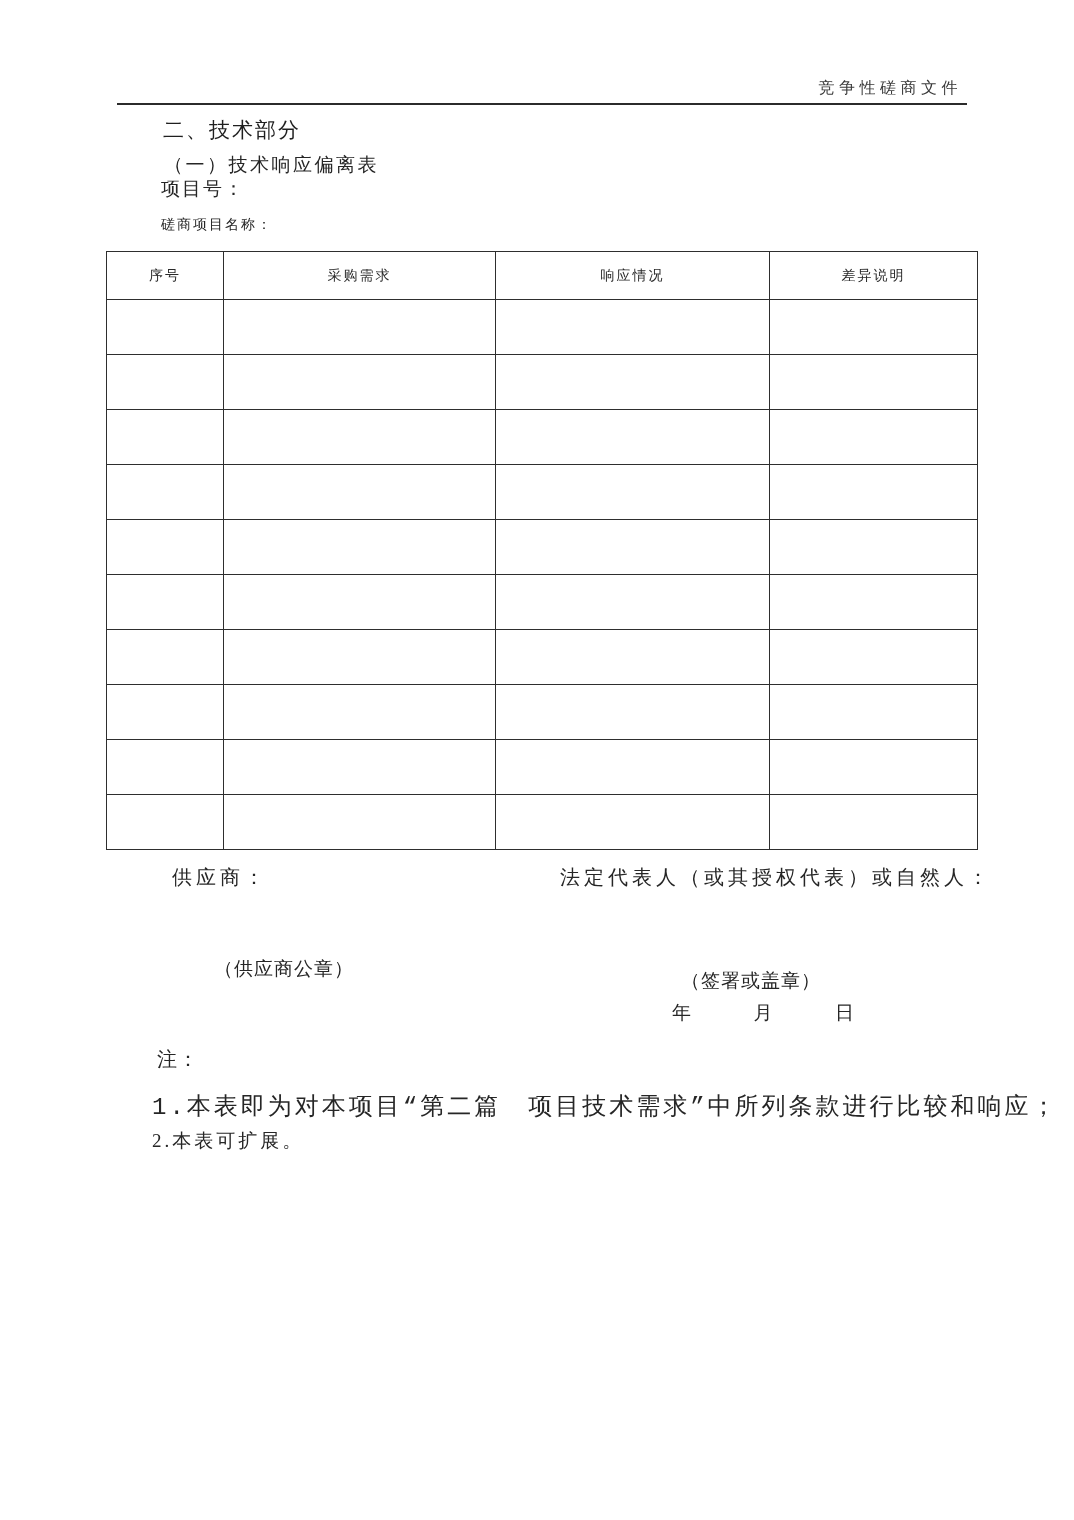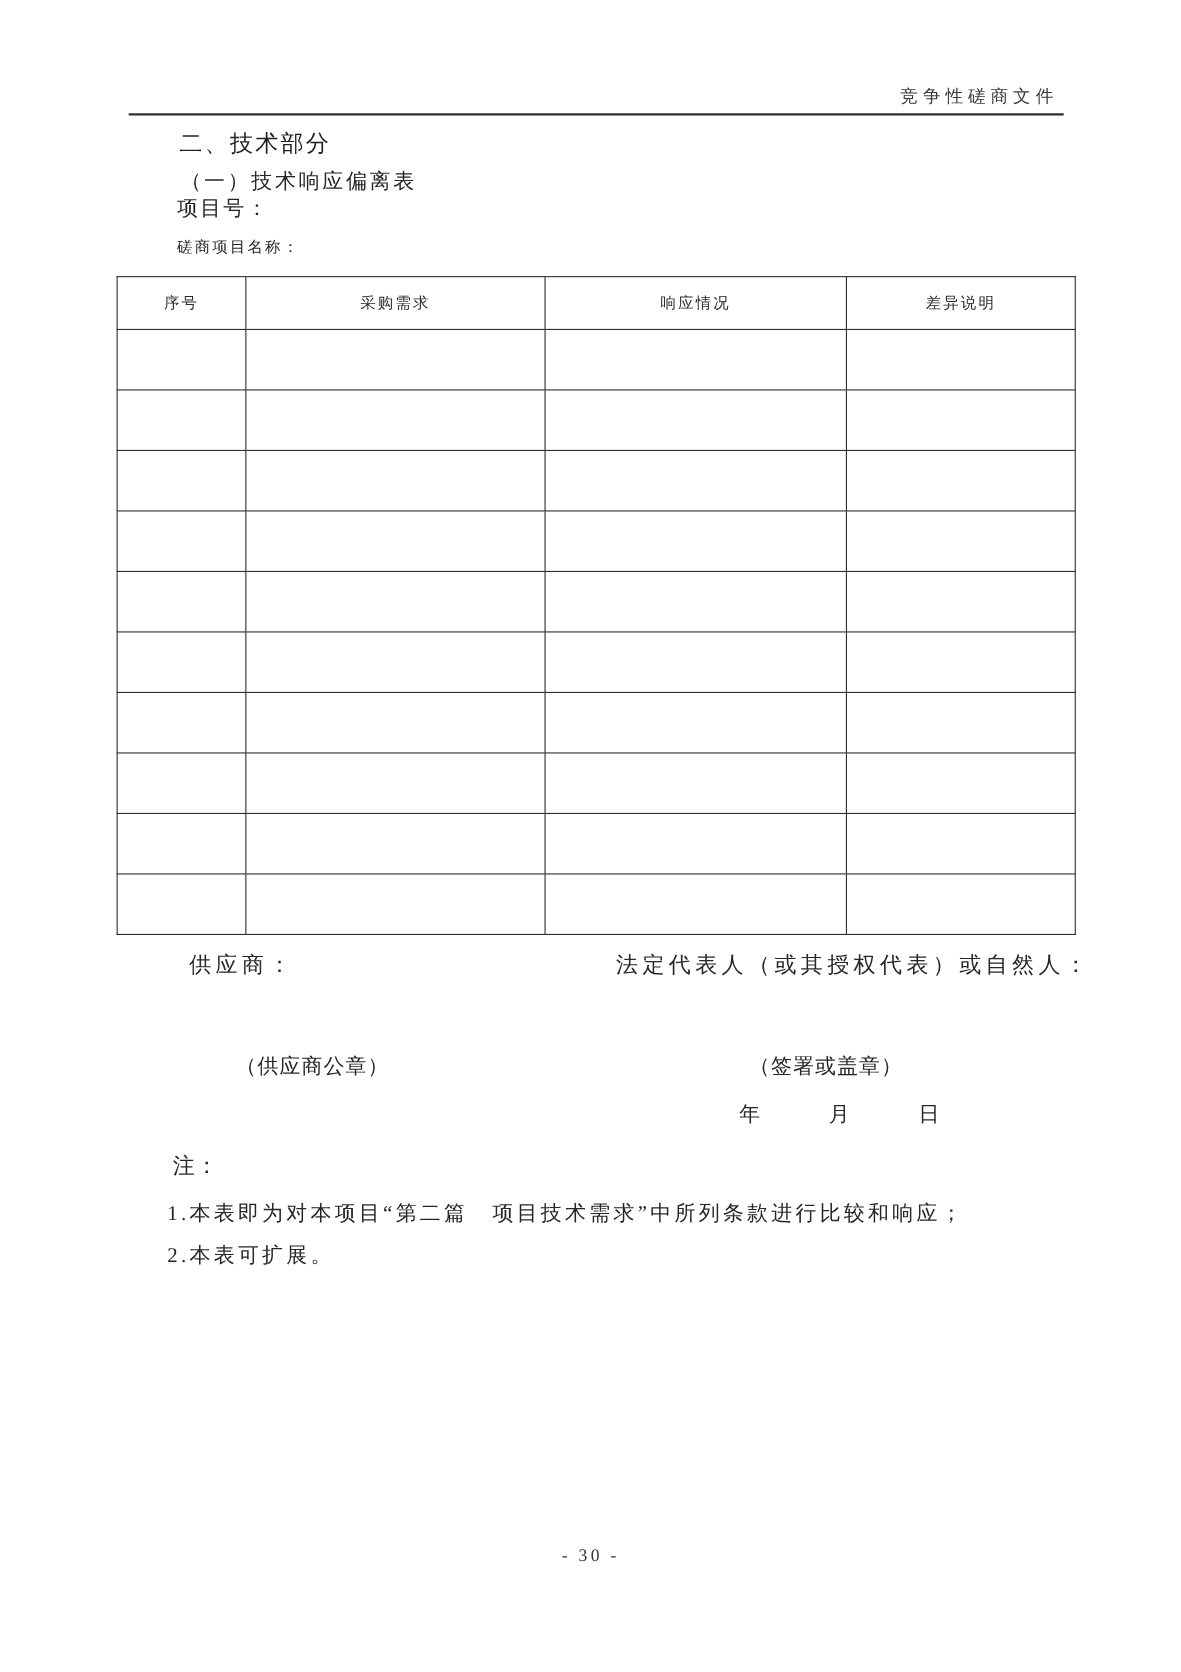--- a/index.html
+++ b/index.html
@@ -102,44 +102,45 @@
   .seal-line {
     position: absolute;
     top: 956px;
     left: 0;
     width: 100%;
     font-size: 19px;
     letter-spacing: 1px;
     white-space: nowrap;
   }
   .supplier-seal-label { position: absolute; left: 190px; top: 0; margin-left: 24px; }
-  .sign-seal-label { position: absolute; left: 681px; top: 0; text-align: center; }
+  .sign-seal-label { position: absolute; left: 681px; top: 12px; text-align: center; }
   .date-line {
     position: absolute;
     top: 1000px;
     left: 672px;
     width: 182px;
     display: flex;
     justify-content: space-between;
     font-size: 19px;
   }
   .notes-label {
     position: absolute;
     top: 1046px;
     left: 157px;
     font-size: 20px;
     letter-spacing: 1px;
   }
   .note-item-1 {
     position: absolute;
     top: 1090px;
     left: 152px;
-    font-size: 19px;
+    font-size: 24px;
     letter-spacing: 3px;
     white-space: nowrap;
+    font-family: Liberation Mono, monospace;
   }
   .note-item-2 {
     position: absolute;
     top: 1128px;
     left: 152px;
     font-size: 19px;
     letter-spacing: 3px;
     white-space: nowrap;
   }
   .page-number {
@@ -258,15 +259,14 @@
   <div class="date-line">
     <span>年</span>
     <span>月</span>
     <span>日</span>
   </div>
 
   <div class="notes-label">注：</div>
   <div class="note-item-1">1.本表即为对本项目“第二篇　项目技术需求”中所列条款进行比较和响应；</div>
   <div class="note-item-2">2.本表可扩展。</div>
 
-  <div class="page-number">- 30 -</div>
 
 </div>
 
 </body></html>

